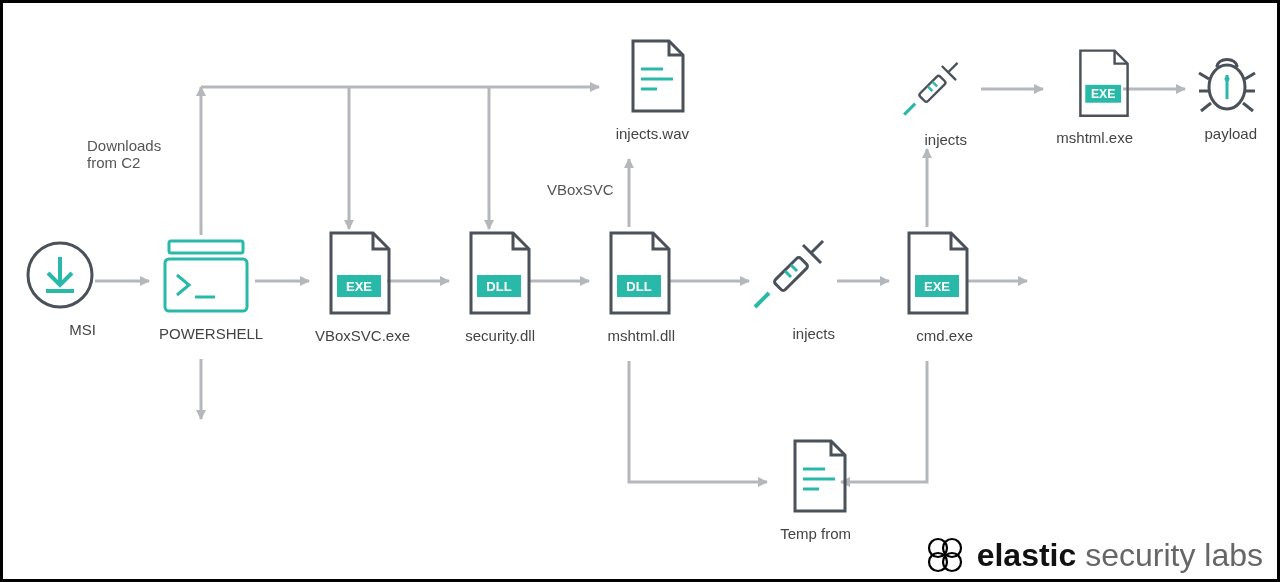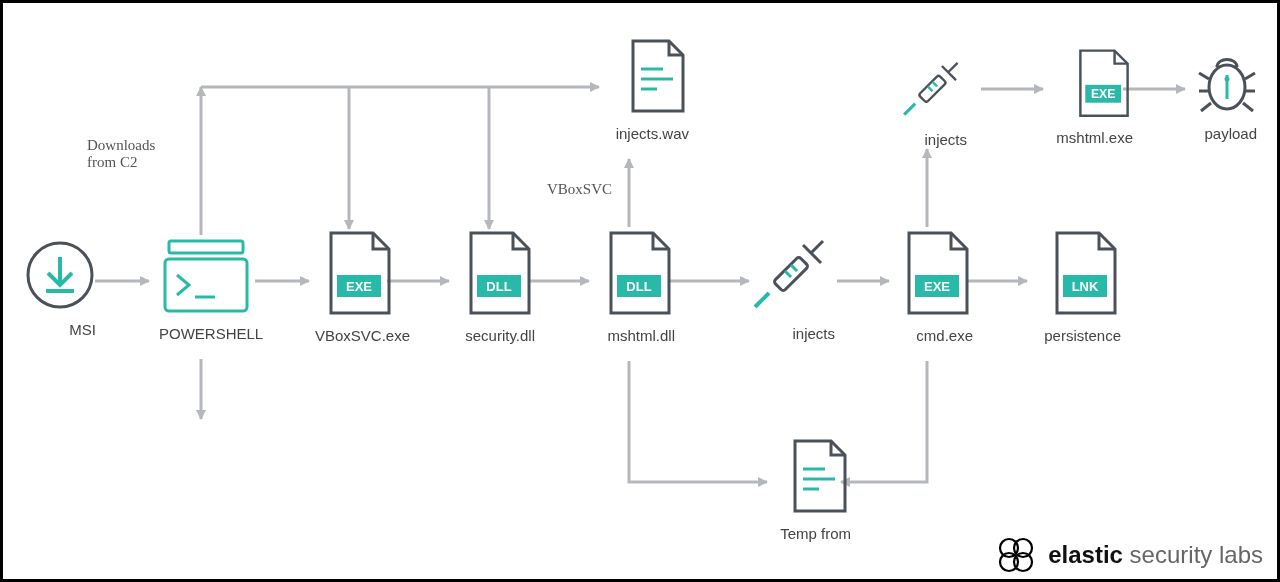--- a/index.html
+++ b/index.html
@@ -8,24 +8,24 @@
     height: 582px;
     position: relative;
     font-family: -apple-system, BlinkMacSystemFont, "Segoe UI", Helvetica, Arial, sans-serif;
     border: 3px solid #000;
     background: #fff;
     overflow: hidden;
   }
   .stage { position: absolute; inset: 6px; }
   .node { position: absolute; text-align: right; }
   .label { color: #444; font-size: 15px; margin-top: 6px; display: block; white-space: nowrap; }
-  .edge-label { position: absolute; color: #555; font-size: 15px; font-family: Liberation Serif, serif; }
+  .edge-label { position: absolute; color: #555; font-size: 15px; }
   svg.conn { position: absolute; inset: 0; width: 100%; height: 100%; pointer-events: none; }
   .attribution { position: absolute; right: 14px; bottom: 2px; display: flex; align-items: center; gap: 10px; }
-  .attribution .brand { font-size: 24px; color: #111; }
+  .attribution .brand { font-size: 32px; color: #111; }
   .attribution .brand .bold { font-weight: 600; }
   .attribution .brand .light { font-weight: 300; color: #666; }
 </style>
 </head>
 <body>
 
 <div class="stage">
 
   <svg class="conn">
     <defs>
@@ -132,29 +132,20 @@
   <div class="node" style="left:884px; top:222px; width:80px">
     <svg width="70" height="86" viewBox="0 0 70 86">
       <path d="M6 2 H48 L64 18 V82 H6 Z" fill="none" stroke="#4a5159" stroke-width="3"></path>
       <path d="M48 2 V18 H64" fill="none" stroke="#4a5159" stroke-width="3"></path>
       <rect x="12" y="44" width="44" height="22" fill="#29b9a9"></rect>
       <text x="34" y="60" text-anchor="middle" font-size="13" font-weight="700" fill="#fff">EXE</text>
     </svg>
     <span class="label">cmd.exe</span>
   </div>
 
-  <div class="node" style="left:1022px; top:222px; width:90px">
-    <svg width="70" height="86" viewBox="0 0 70 86">
-      <path d="M6 2 H48 L64 18 V82 H6 Z" fill="none" stroke="#4a5159" stroke-width="3"></path>
-      <path d="M48 2 V18 H64" fill="none" stroke="#4a5159" stroke-width="3"></path>
-      <rect x="12" y="44" width="44" height="22" fill="#29b9a9"></rect>
-      <text x="34" y="60" text-anchor="middle" font-size="13" font-weight="700" fill="#fff">LNK</text>
-    </svg>
-    <span class="label">persistence</span>
-  </div>
 
   <div class="node" style="left:590px; top:30px; width:90px">
     <svg width="62" height="76" viewBox="0 0 62 76">
       <path d="M6 2 H42 L56 16 V72 H6 Z" fill="none" stroke="#4a5159" stroke-width="3"></path>
       <path d="M42 2 V16 H56" fill="none" stroke="#4a5159" stroke-width="3"></path>
       <line x1="14" y1="30" x2="36" y2="30" stroke="#29b9a9" stroke-width="3"></line>
       <line x1="14" y1="40" x2="46" y2="40" stroke="#29b9a9" stroke-width="3"></line>
       <line x1="14" y1="50" x2="30" y2="50" stroke="#29b9a9" stroke-width="3"></line>
     </svg>
     <span class="label">injects.wav</span>

